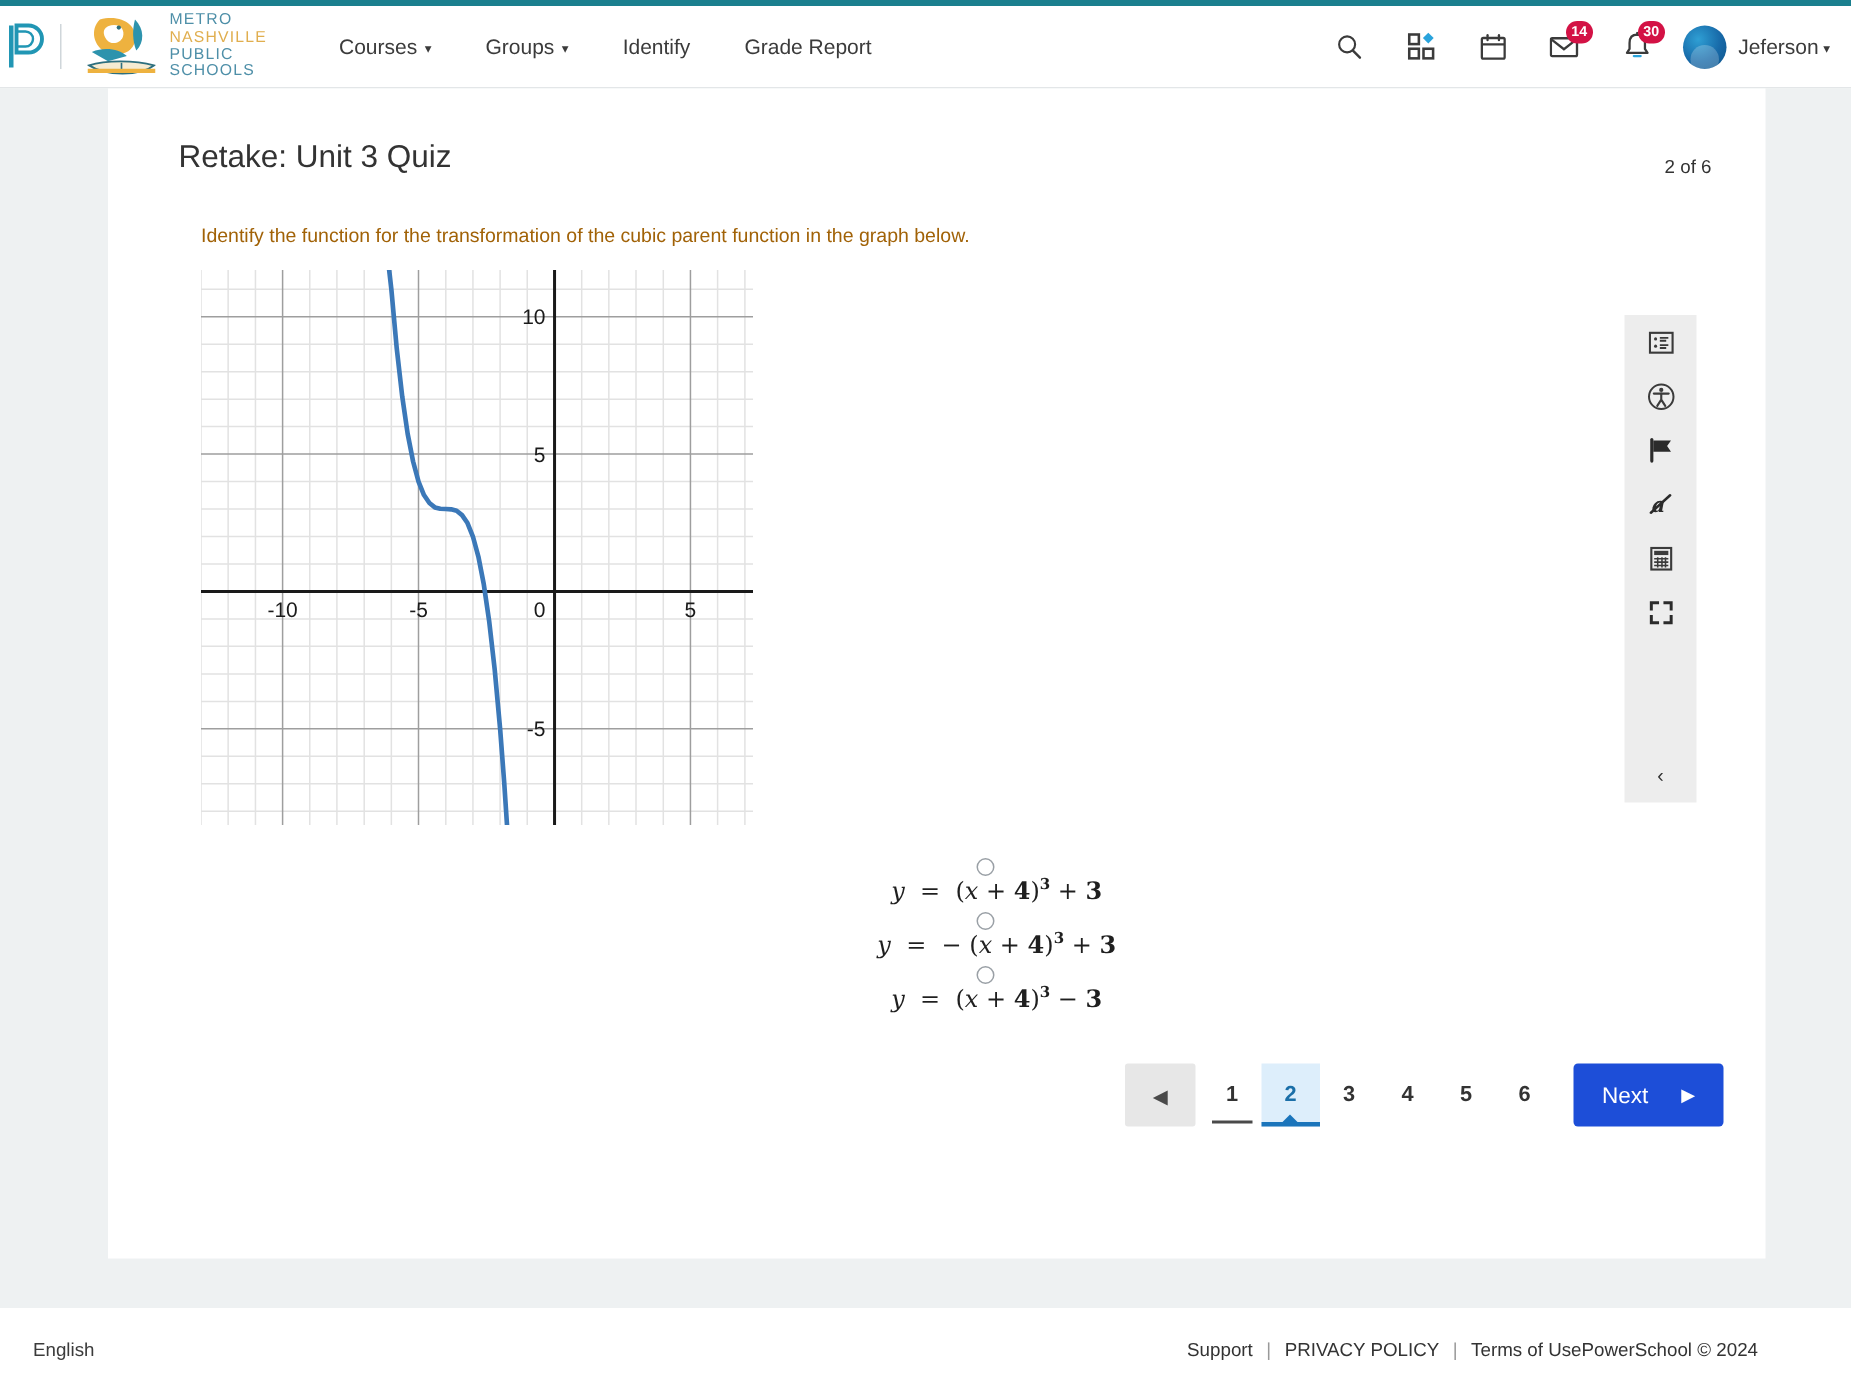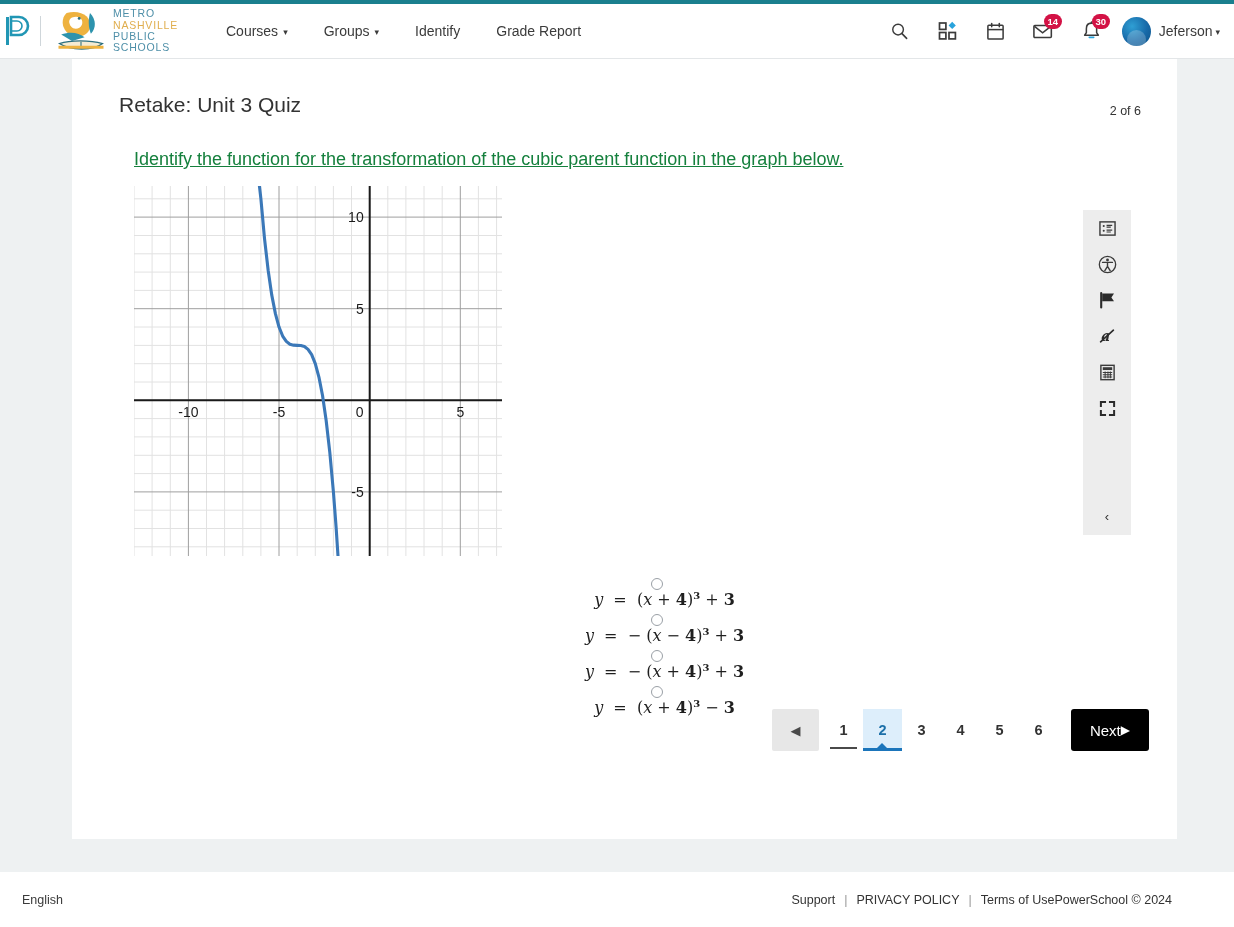--- a/index.html
+++ b/index.html
@@ -100,23 +100,22 @@
   }
   .quiz-title {
     font-size: 21px; color: #333; font-weight: 400;
   }
   .page-count {
     margin-left: auto; font-size: 12.5px; color: #333;
     padding-top: 11px; padding-right: 6px;
   }
 
   .question-text {
-    font-size: 18px; color: #15803d;
+    font-size: 13px; color: #a16207;
     padding: 31px 0 0 62px;
-    text-decoration: underline;
   }
 
   
   .graph-wrap { padding: 16px 0 0 62px; }
   .graph { display: block; }
 
   
   .options { padding: 22px 0 0 80px; }
   .option {
     display: flex; align-items: center;
@@ -182,23 +181,23 @@
   }
   .pg-num.active::before {
     content: ""; position: absolute; left: 50%; bottom: 3px;
     margin-left: -5px;
     border-left: 5px solid transparent;
     border-right: 5px solid transparent;
     border-bottom: 5px solid #1b75bb;
   }
   .pg-next {
     margin-left: 13px;
-    background: #000000; color: #fff;
+    background: #1d4ed8; color: #fff;
     height: 42px; padding: 0 19px;
-    display: flex; align-items: center; gap: 0;
+    display: flex; align-items: center; gap: 22px;
     font-size: 15px; border-radius: 3px; cursor: pointer;
   }
 
   
   .footer {
     position: absolute; left: 0; bottom: 0;
     width: 100%; height: 55px;
     background: #ffffff;
     display: flex; align-items: center;
     padding: 0 22px;
@@ -391,24 +390,20 @@
       </svg>
     </div>
 
     <div class="options">
       <div class="option">
         <span class="radio"></span>
         <span class="math"><i>y</i> &nbsp;=&nbsp; (<i>x</i> + <b>4</b>)<sup>3</sup> + <b>3</b></span>
       </div>
       <div class="option">
         <span class="radio"></span>
-        <span class="math"><i>y</i> &nbsp;=&nbsp; − (<i>x</i> − <b>4</b>)<sup>3</sup> + <b>3</b></span>
-      </div>
-      <div class="option">
-        <span class="radio"></span>
         <span class="math"><i>y</i> &nbsp;=&nbsp; − (<i>x</i> + <b>4</b>)<sup>3</sup> + <b>3</b></span>
       </div>
       <div class="option">
         <span class="radio"></span>
         <span class="math"><i>y</i> &nbsp;=&nbsp; (<i>x</i> + <b>4</b>)<sup>3</sup> − <b>3</b></span>
       </div>
     </div>
 
     <div class="rail-long">
 

